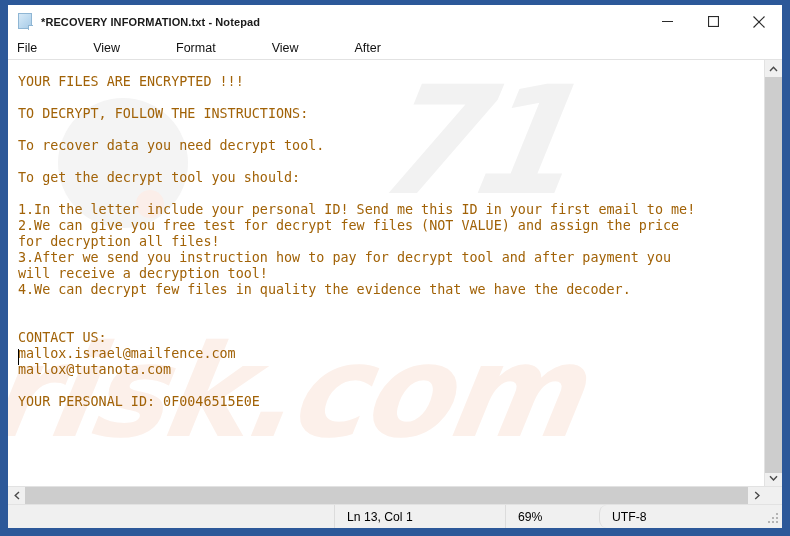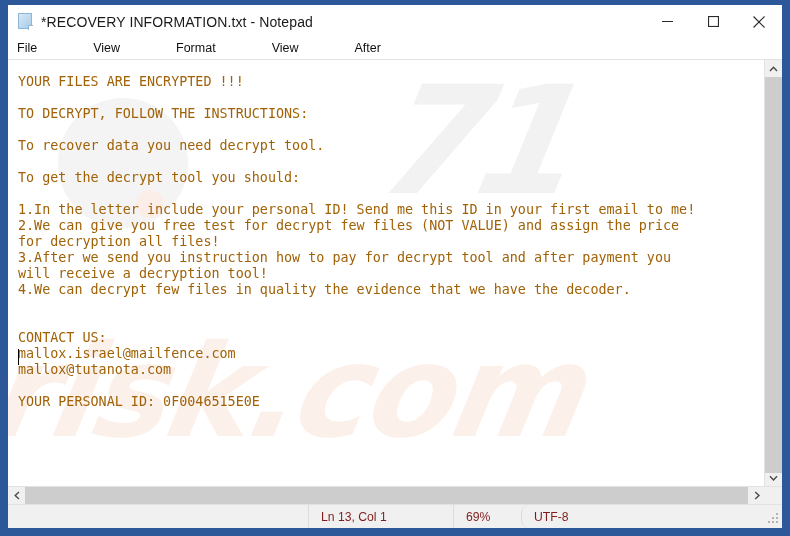--- a/index.html
+++ b/index.html
@@ -64,24 +64,25 @@
   #title-icon .fold {
     position: absolute;
     right: 1px; bottom: 0px;
     width: 5px; height: 5px;
     background: #ffffff;
     border-left: 1px solid #8fb6d4;
     border-top: 1px solid #8fb6d4;
     box-sizing: border-box;
   }
   #title-text {
-    font-size: 14px;
+    font-size: 11px;
     color: #1a1a1a;
     white-space: nowrap;
     letter-spacing: 0.1px;
+    font-weight: bold;
   }
   #window-controls {
     position: absolute;
     right: 0; top: 0;
     height: 33px;
     display: flex;
   }
   .wbtn {
     width: 46px;
     height: 33px;
@@ -266,24 +267,25 @@
   }
   #status-spacer {
     width: 300px;
     min-width: 300px;
   }
   .status-cell {
     display: flex;
     align-items: center;
     padding-left: 12px;
     font-size: 12.2px;
-    color: #7f1d1d;
+    color: #000000;
     border-left: 1px solid #dcdcdc;
     white-space: nowrap;
     box-sizing: border-box;
+    margin-left: 26px;
   }
   #status-ln   { width: 145px; min-width: 145px; }
   #status-zoom { width: 68px;  min-width: 68px; }
   #status-eol  { width: 143px; min-width: 143px; }
   #status-enc  { flex: 1 1 auto; border-radius: 8px; }
   #grip {
     position: absolute;
     right: 3px;
     bottom: 3px;
     width: 12px;

